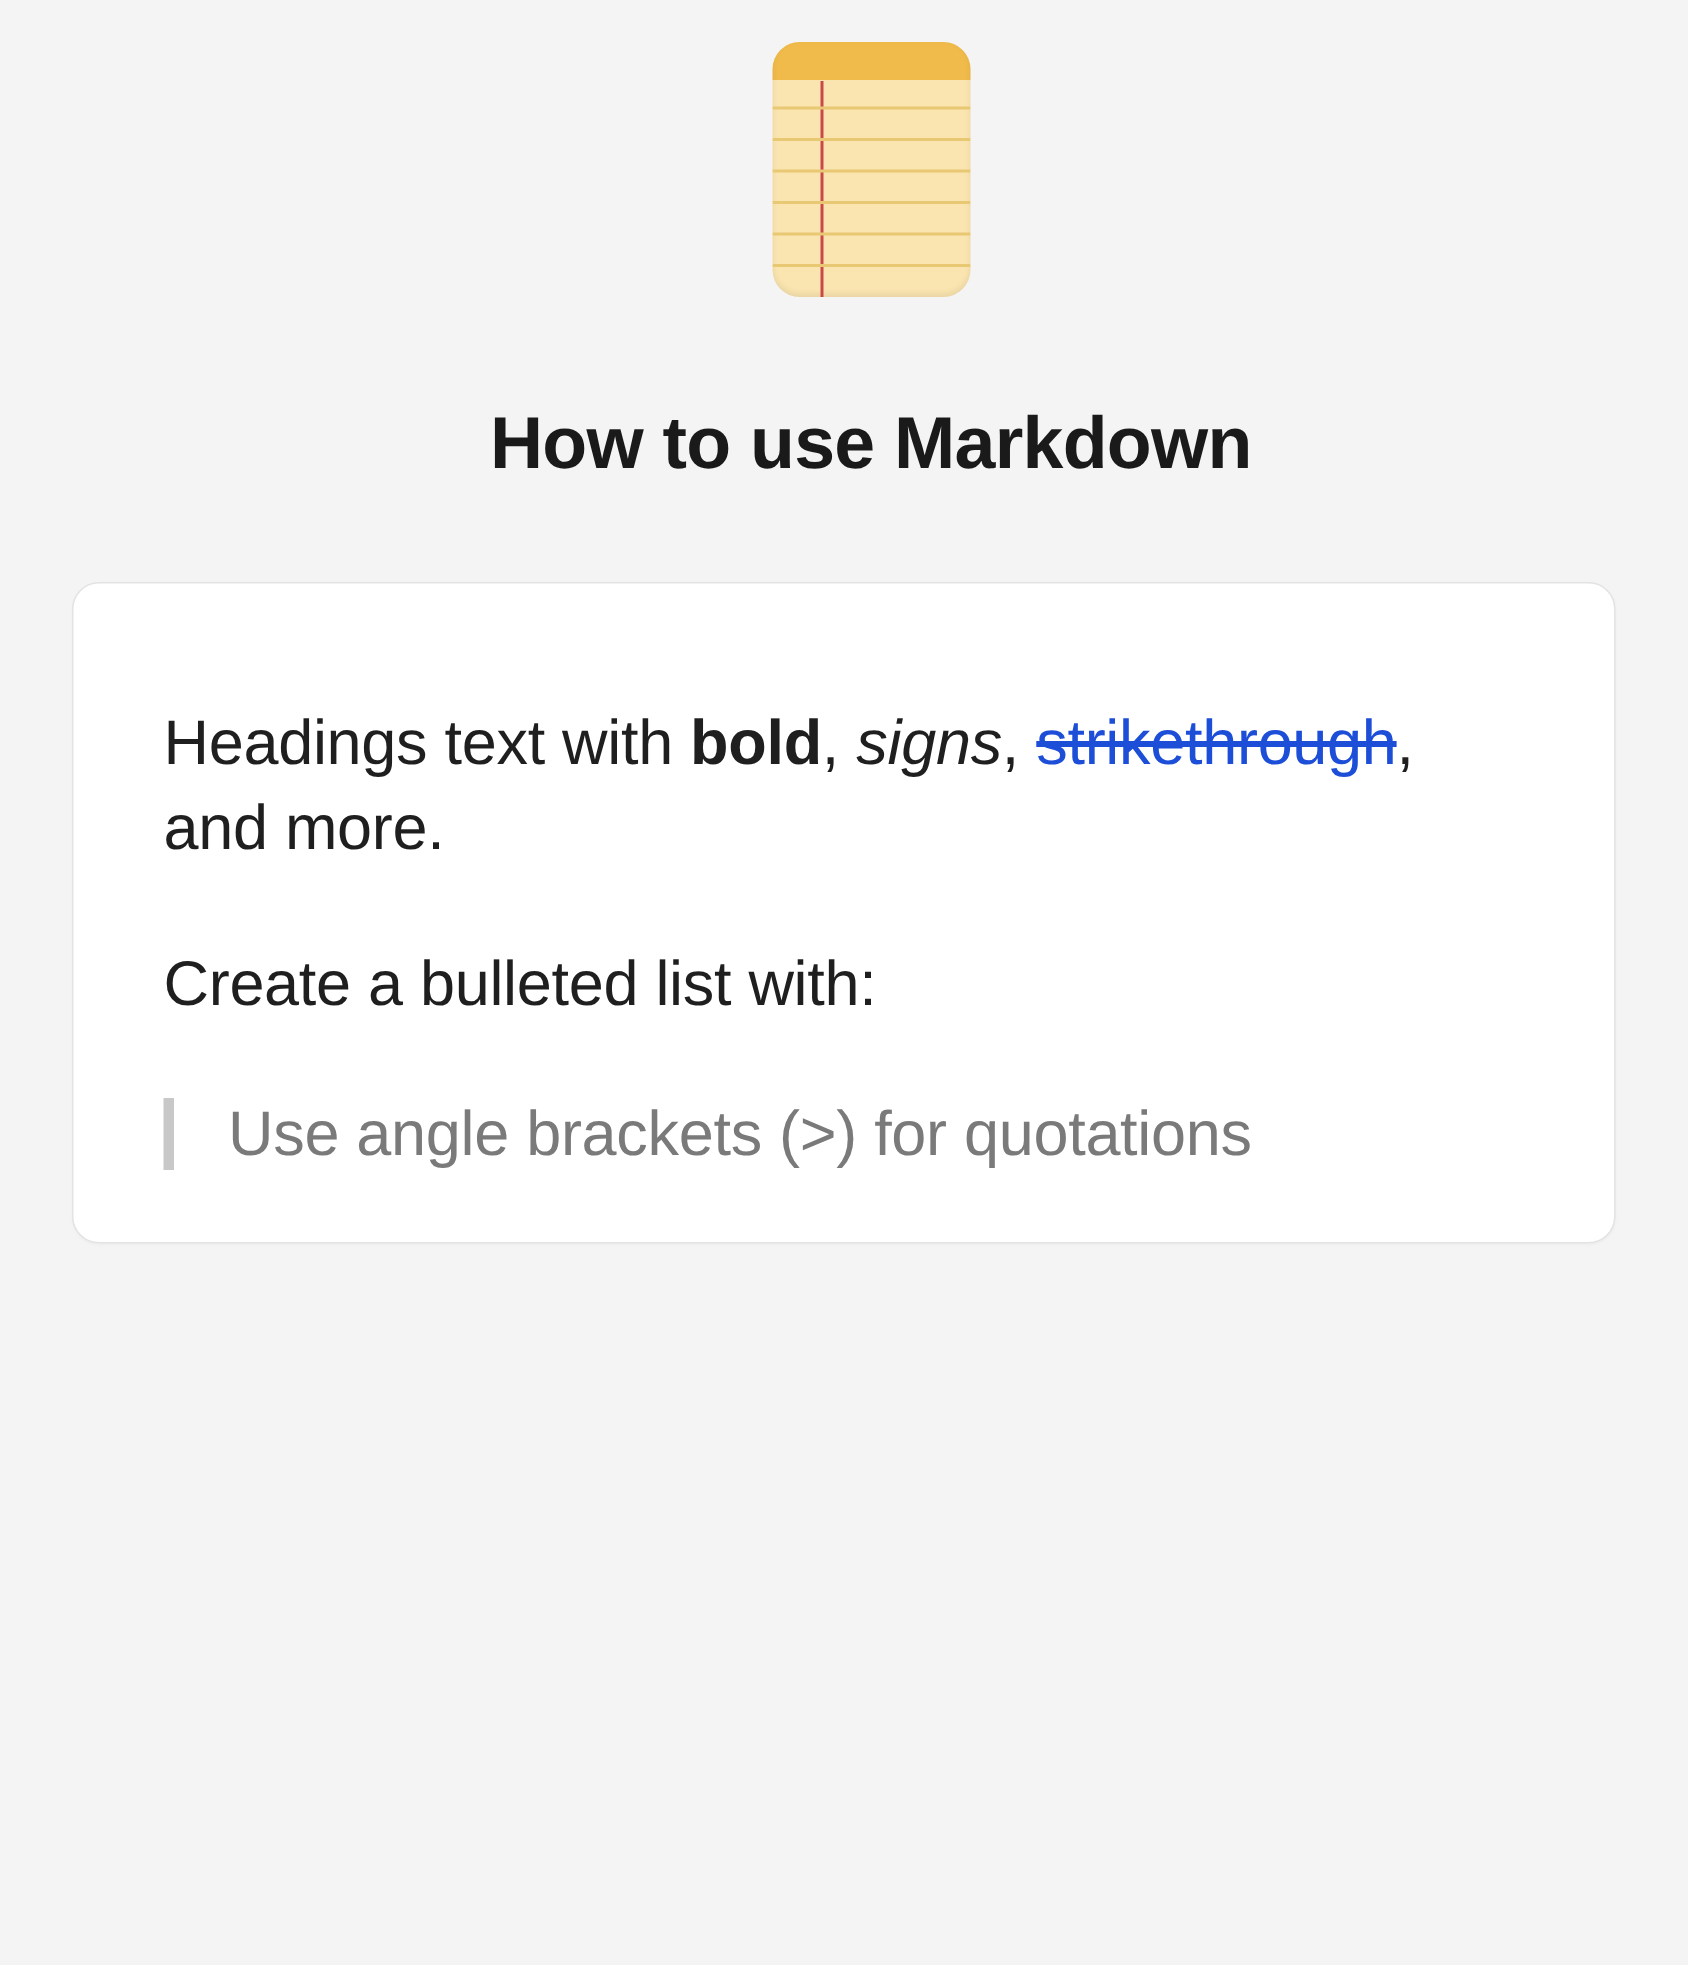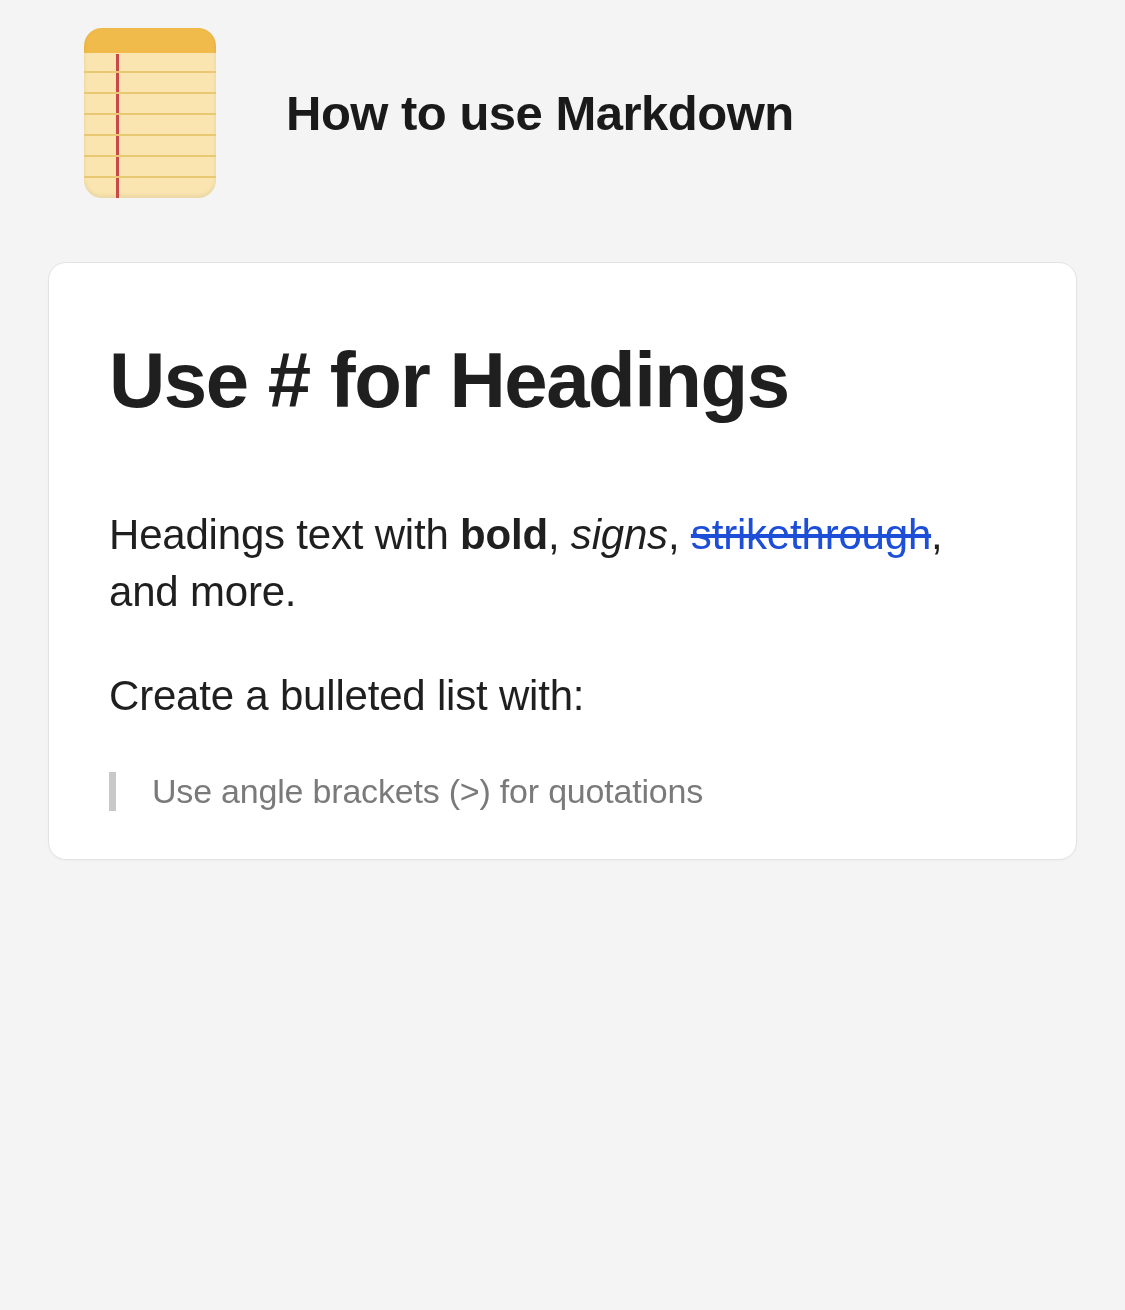--- a/index.html
+++ b/index.html
@@ -14,20 +14,21 @@
       height: 1310px;
       padding: 28px 48px 48px 48px;
     }
     .header {
       display: flex;
       align-items: center;
       gap: 70px;
       padding-left: 36px;
       padding-top: 0;
       margin-bottom: 64px;
+      flex-direction: column;
     }
     .notepad-icon {
       width: 132px;
       height: 170px;
       background: linear-gradient(to bottom, #f0bb4a 0%, #f0bb4a 15%, #fae5b0 15%, #fae5b0 100%);
       border-radius: 18px;
       position: relative;
       box-shadow: inset 0 -2px 4px rgba(0,0,0,0.08);
       overflow: hidden;
     }
@@ -103,21 +104,21 @@
     }
     .bullet-list li {
       font-size: 42px;
       color: #1f1f1f;
       line-height: 1.38;
       letter-spacing: -0.2px;
     }
     .blockquote {
       border-left: 7px solid #c8c8c8;
       padding-left: 36px;
-      font-size: 34px;
+      font-size: 42px;
       color: #7a7a7a;
       letter-spacing: -0.2px;
     }
   </style>
 </head>
 <body>
 
 <div class="header">
   <div class="notepad-icon">
     <div class="notepad-lines">
@@ -126,21 +127,20 @@
       <div class="notepad-line"></div>
       <div class="notepad-line"></div>
       <div class="notepad-line"></div>
       <div class="notepad-line"></div>
     </div>
   </div>
   <h1 class="page-title">How to use Markdown</h1>
 </div>
 
 <div class="card">
-  <h2 class="card-heading">Use # for Headings</h2>
 
   <p class="emphasize-line">
     <span>Headings text with </span><span class="bold">bold</span><span>, </span><span class="italic">signs</span><span>, </span><span class="strike">strikethrough</span><span>, and more.</span>
   </p>
 
   <p class="list-intro">Create a bulleted list with:</p>
 
 
   <div class="blockquote">
     <span>Use angle brackets (&gt;) for quotations</span>

